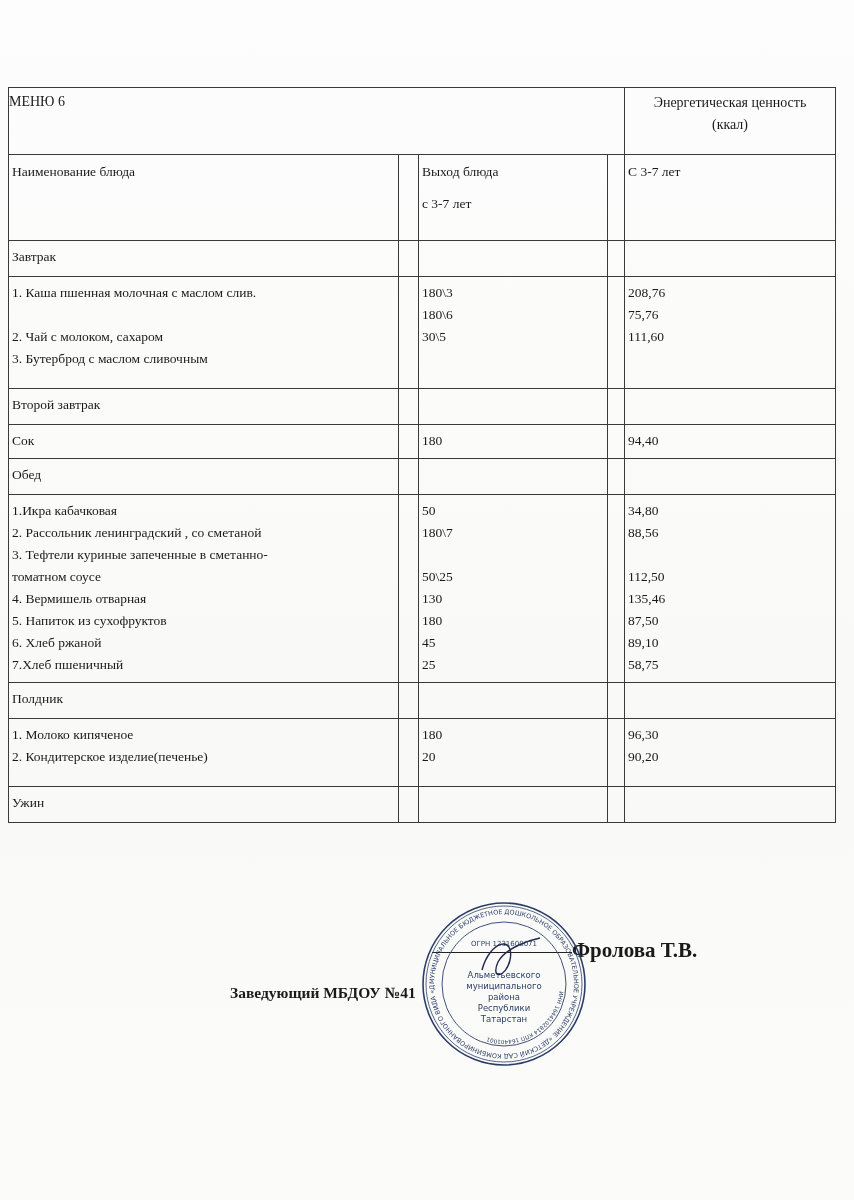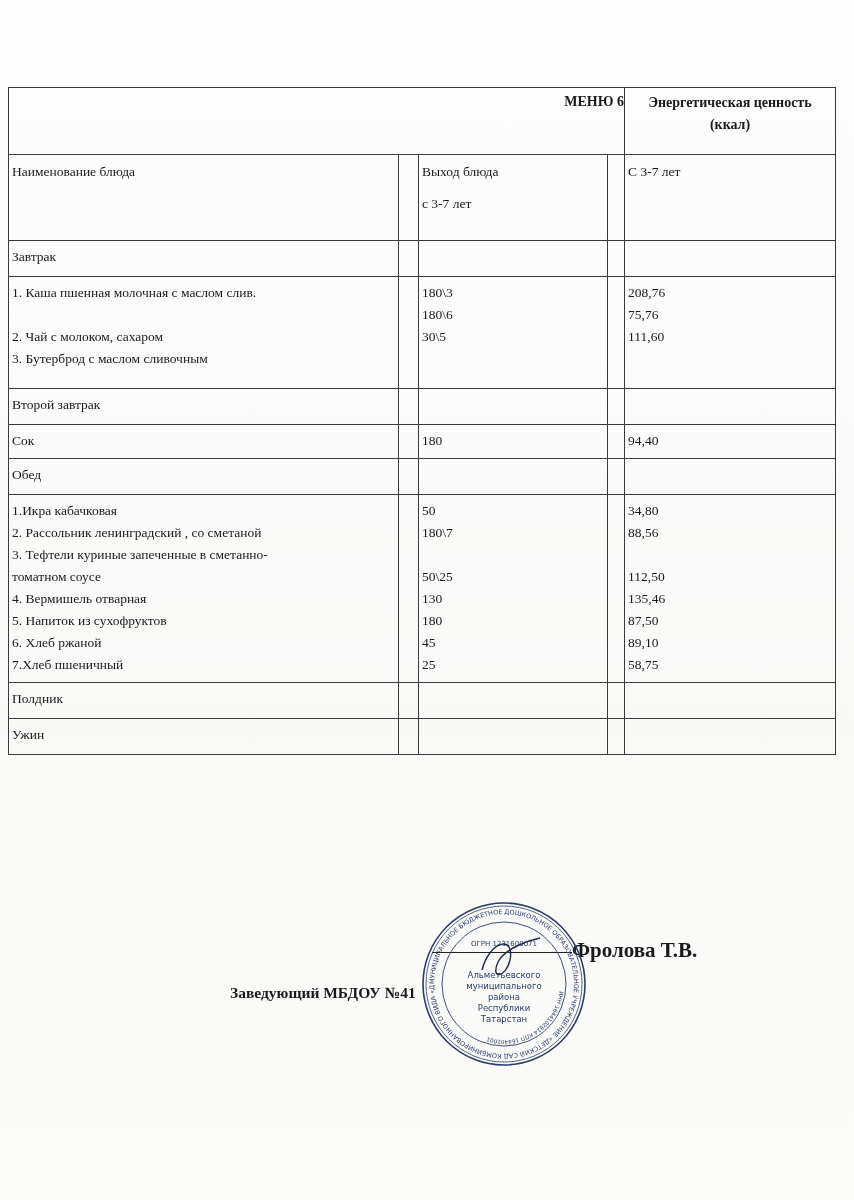--- a/index.html
+++ b/index.html
@@ -12,22 +12,22 @@
     table.menu {
       position: absolute; left: 8px; top: 87px; width: 827px;
       border-collapse: collapse; table-layout: fixed; font-size: 13.5px;
     }
     table.menu td { border: 1.3px solid #3a3a3a; vertical-align: top; padding: 0; }
     .c-name { width: 390px; }
     .c-gap1 { width: 20px; }
     .c-out { width: 189px; }
     .c-gap2 { width: 17px; }
     .c-en { width: 211px; }
-    .title-cell { text-align: right; font-weight: bold; height: 60px; padding-top: 6px !important; font-size: 14px; }
-    .energy-title { text-align: center; font-weight: bold; height: 60px; padding-top: 4px !important; line-height: 22px; font-size: 14px; }
+    .title-cell { text-align: left; font-weight: normal; height: 60px; padding-top: 6px !important; font-size: 14px; }
+    .energy-title { text-align: center; font-weight: normal; height: 60px; padding-top: 4px !important; line-height: 22px; font-size: 14px; }
     .hdr-row td { height: 76px; margin-left: 8px; }
     .pad { padding: 9px 3px 0 3px !important; }
     .section td { height: 35px; margin-left: 28px; }
     .section .lbl { padding: 8px 3px 0 3px; }
     .line { height: 22px; line-height: 22px; white-space: nowrap; }
     .items { padding: 5px 3px 0 3px !important; }
     .signature {
       position: absolute; left: 230px; top: 984px; font-weight: bold; font-size: 15.5px;
       white-space: nowrap;
     }
@@ -174,20 +174,39 @@
         </tr>
         <tr class="section">
           <td>
             <div class="lbl">Полдник</div>
           </td>
           <td></td>
           <td></td>
           <td></td>
           <td></td>
         </tr>
+        <tr>
+          <td class="items">
+            <div class="line">1. Молоко кипяченое</div>
+            <div class="line">2. Кондитерское изделие(печенье)</div>
+            <div style="height: 18px;"></div>
+          </td>
+          <td></td>
+          <td class="items">
+            <div class="line">180</div>
+            <div class="line">20</div>
+            <div style="height: 18px;"></div>
+          </td>
+          <td></td>
+          <td class="items">
+            <div class="line">96,30</div>
+            <div class="line">90,20</div>
+            <div style="height: 18px;"></div>
+          </td>
+        </tr>
         <tr class="section">
           <td>
             <div class="lbl">Ужин</div>
           </td>
           <td></td>
           <td></td>
           <td></td>
           <td></td>
         </tr>
       </tbody>

